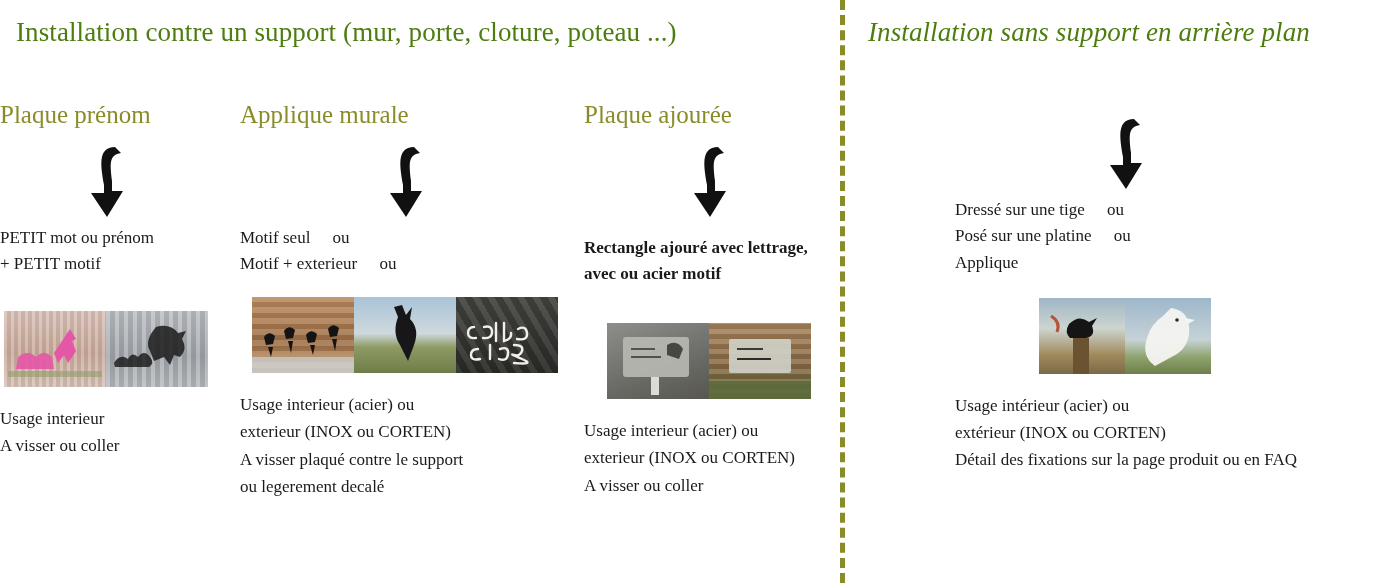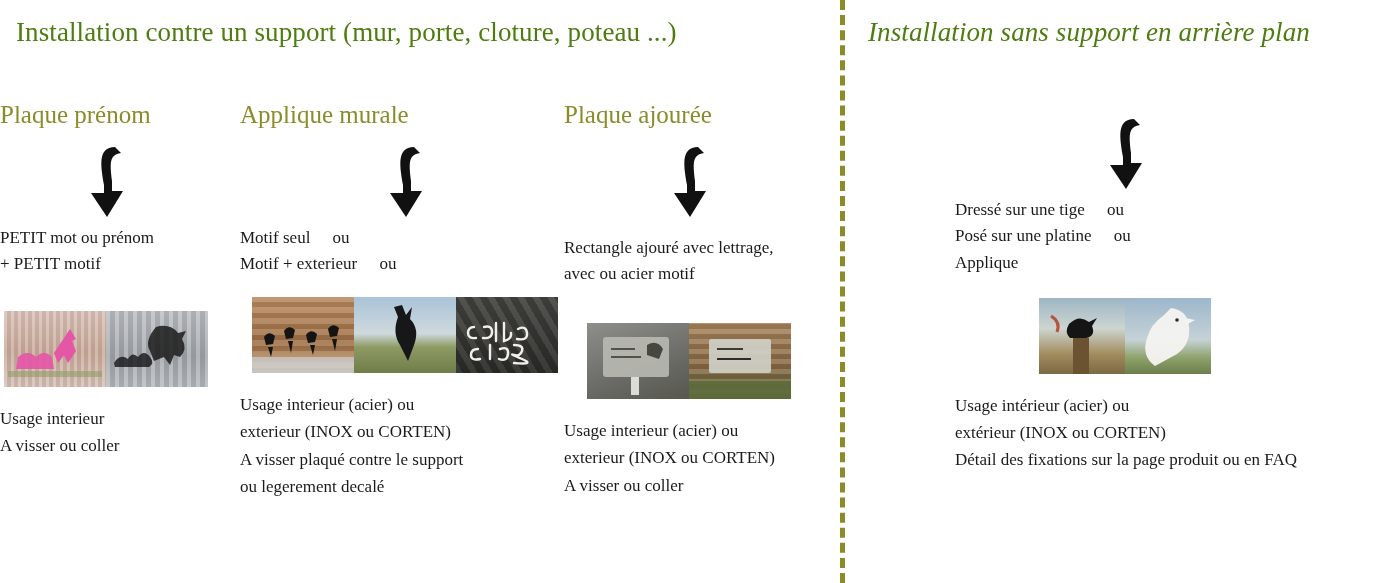--- a/index.html
+++ b/index.html
@@ -45,21 +45,21 @@
 
   
   .col {
     position: absolute;
     top: 85px;
     text-align: left;
     margin-top: 16px;
   }
   #col-0 { left: 0px;    width: 212px; }
   #col-1 { left: 240px;  width: 330px; }
-  #col-2 { left: 564px;  width: 250px; }
+  #col-2 { left: 584px;  width: 250px; }
   #col-3 { left: 955px;  width: 340px; }
 
   .col-title {
     font-size: 25px;
     color: #8a8c2a;
     margin: 0;
     line-height: 1.1;
     white-space: nowrap;
   }
 
@@ -251,21 +251,21 @@
     </div>
   </div>
 
   <div class="col" id="col-2">
     <div class="col-title">Plaque ajourée</div>
 
     <svg class="arrow" width="70" height="80" viewBox="0 0 70 80">
       <path d="M44 6 C26 6 30 26 33 44 L33 52 L20 52 L36 76 L52 50 L41 50 L41 40 C39 22 38 14 50 12 Z" fill="#111111"></path>
     </svg>
 
-    <div class="lines" style="margin-top:14px;">
+    <div class="lines" style="margin-top:14px;font-weight:bold;">
       <div class="ln"><span>Rectangle ajouré avec lettrage,</span></div>
       <div class="ln"><span>avec ou acier motif</span></div>
     </div>
 
     <div class="strip" style="width:204px;margin-top:36px;">
       <div class="ph grey-wall" style="width:102px;height:76px;">
         <svg viewBox="0 0 102 76" preserveAspectRatio="none">
           <rect x="16" y="14" width="66" height="40" rx="3" fill="#b9b9b3" opacity=".9"></rect>
           <g stroke="#3a3a36" stroke-width="1.6" fill="none">
             <path d="M24 26 h24"></path>

